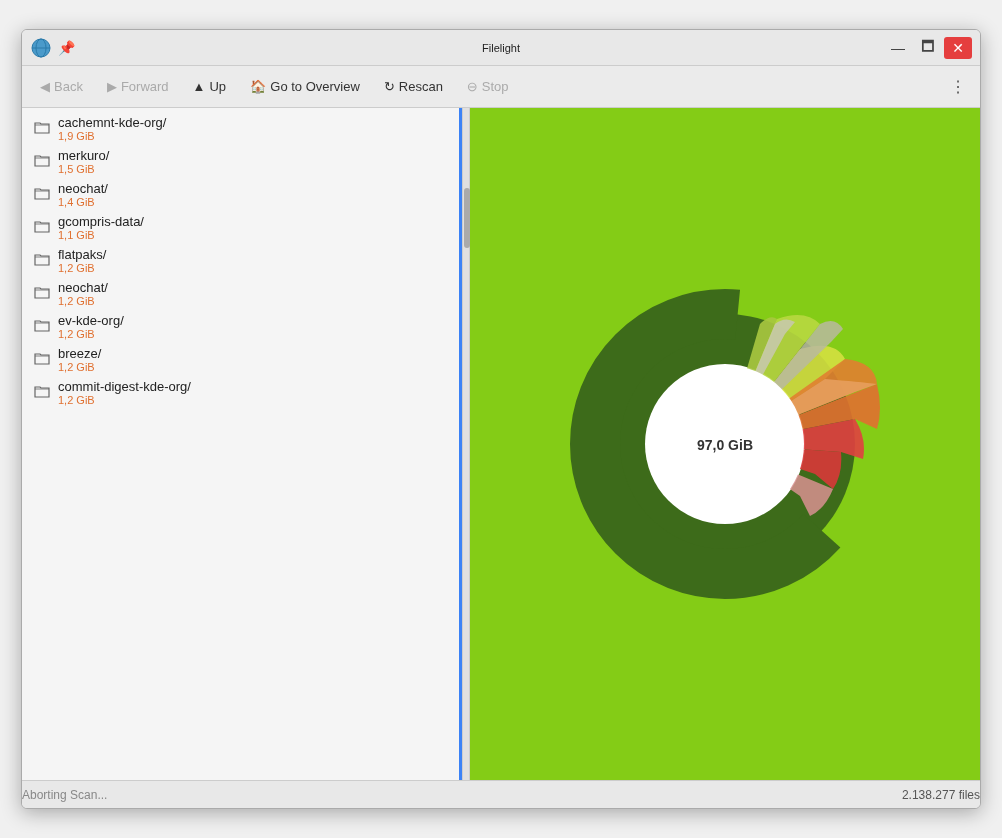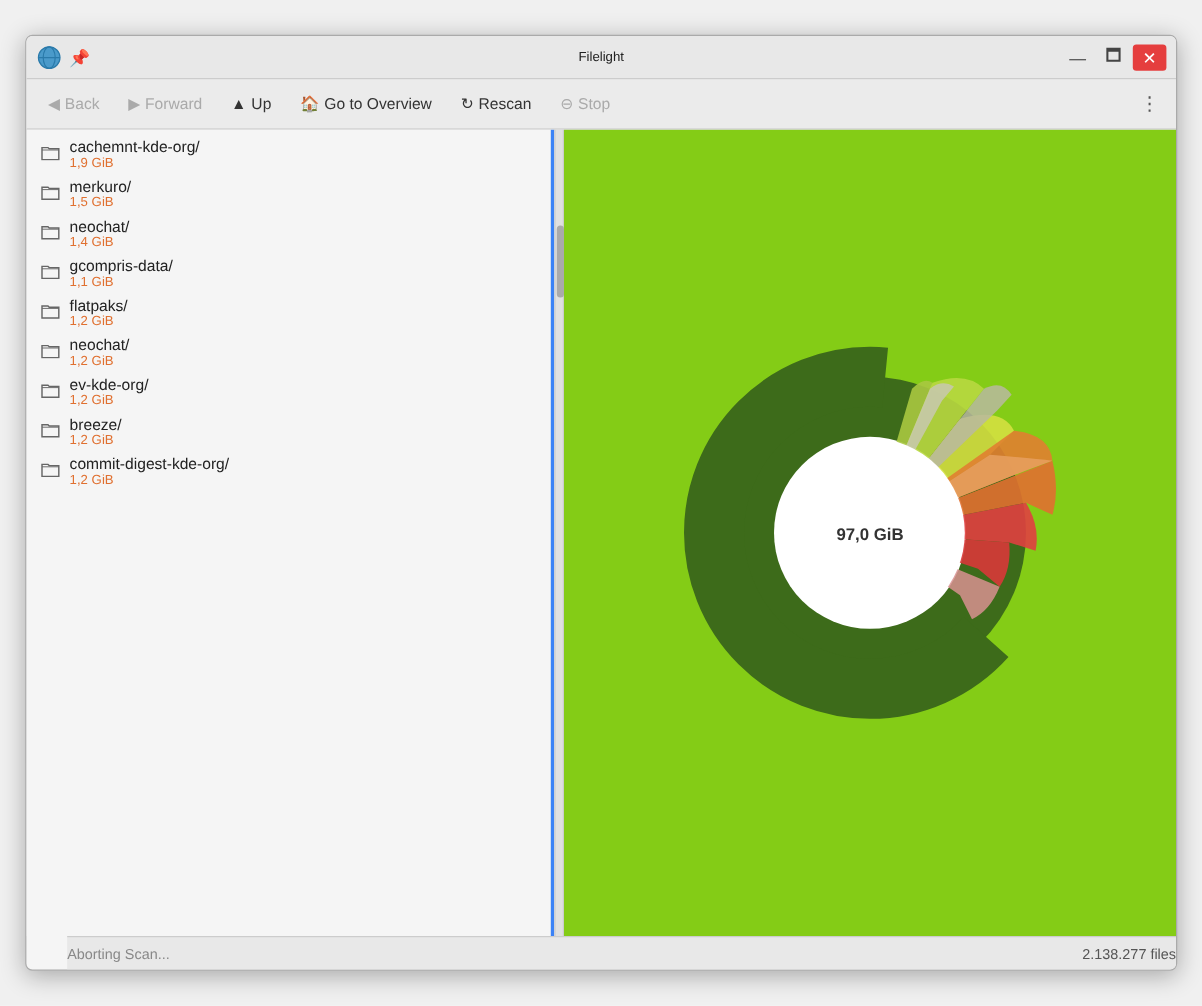--- a/index.html
+++ b/index.html
@@ -172,21 +172,20 @@
       height: 28px;
       background: #e8e8e8;
       border-top: 1px solid #ccc;
       display: flex;
       align-items: center;
       justify-content: space-between;
       padding: 0 0;
       font-size: 12px;
       color: #555;
       flex-shrink: 0;
-      margin-left: 34px;
     }
     .status-scanning { color: #888; }
 
     
     .scrollbar-divider {
       width: 8px;
       background: #e0e0e0;
       border-left: 1px solid #ccc;
       border-right: 1px solid #ccc;
       position: relative;

